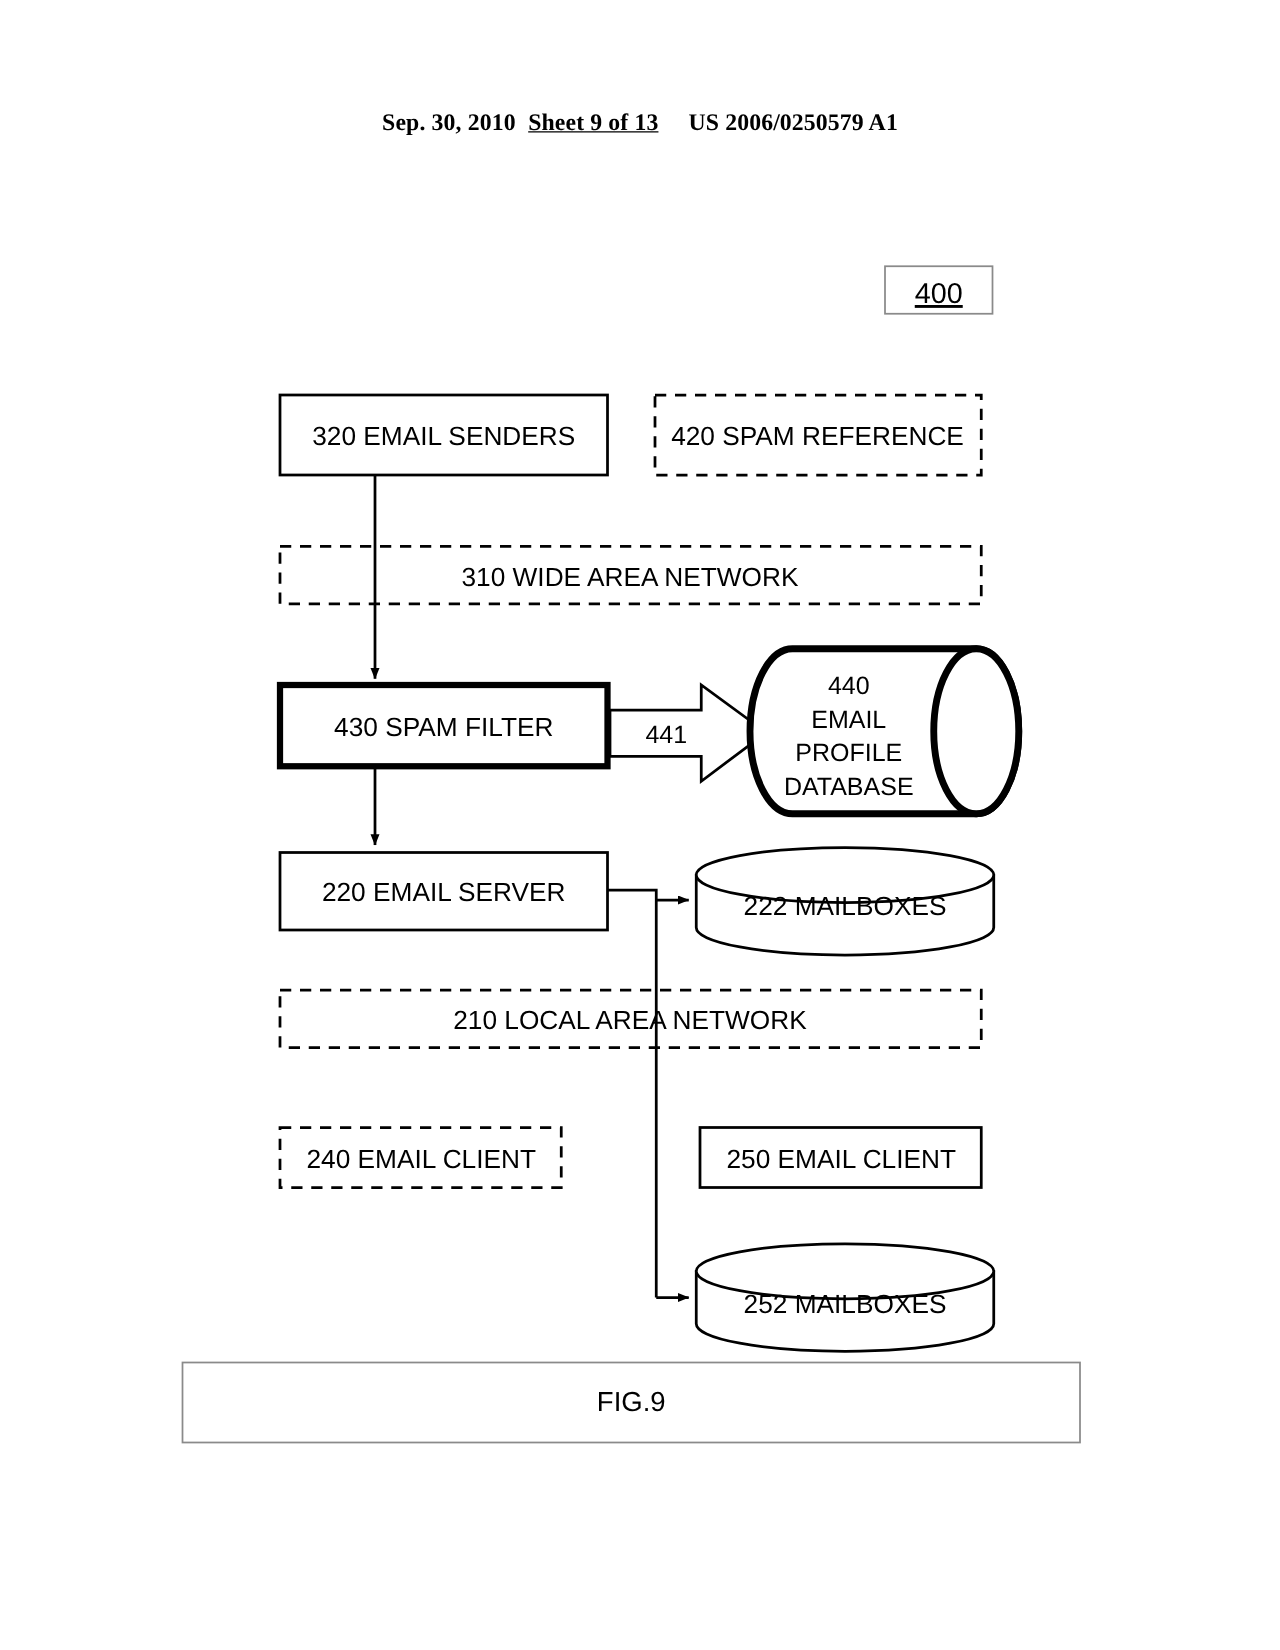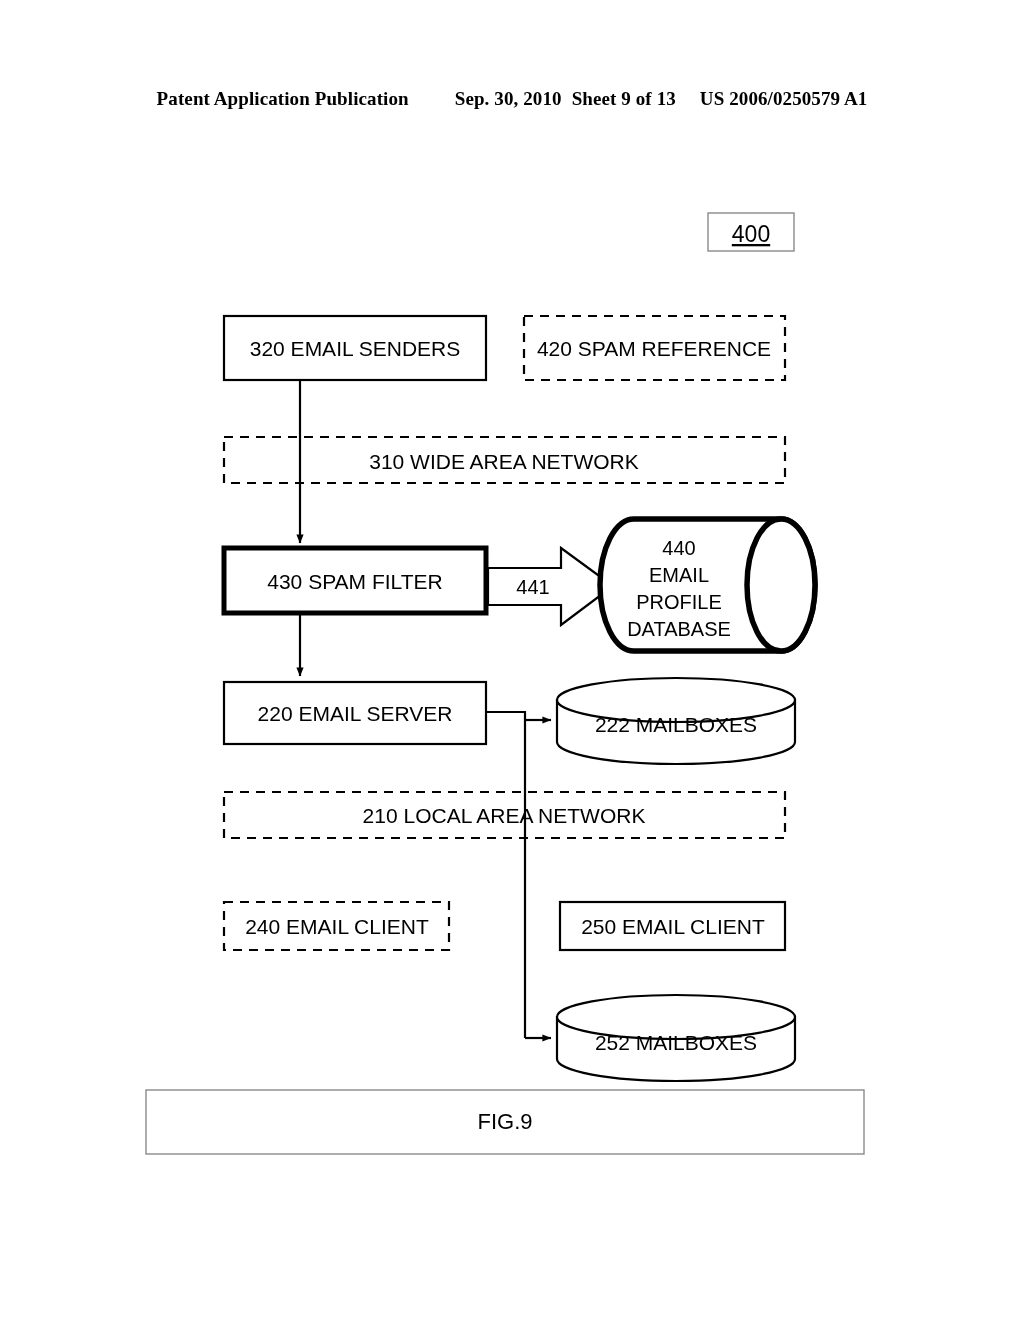--- a/index.html
+++ b/index.html
@@ -28,21 +28,21 @@
     justify-content: center;
     align-items: baseline;
     font-family: "Liberation Serif", serif;
     font-weight: bold;
     font-size: 19px;
     letter-spacing: 0.1px;
     white-space: nowrap;
   }
   .hdr-pub   { margin-right: 46px; }
   .hdr-date  { margin-right: 10px; }
-  .hdr-sheet { margin-right: 24px; }
+  .hdr-sheet { margin-right: 24px; text-decoration: underline; }
   .hdr-num   { }
 
   
   .figure-canvas {
     position: absolute;
     top: 0;
     left: 0;
     width: 917px;
     height: 1320px;
   }
@@ -119,21 +119,20 @@
     fill: #ffffff;
     stroke: #000000;
     stroke-width: 2.2;
     stroke-linejoin: miter;
   }
 </style>
 </head>
 <body>
 
 <div class="page-header">
-  <span class="hdr-pub">Patent Application Publication</span>
   <span class="hdr-date">Sep. 30, 2010</span>
   <span class="hdr-sheet">Sheet 9 of 13</span>
   <span class="hdr-num">US 2006/0250579 A1</span>
 </div>
 
 <div class="figure-canvas">
 <svg width="1024" height="1320" viewBox="0 0 1024 1320" xmlns="http://www.w3.org/2000/svg">
 
   <defs>
     <marker id="arrowhead" markerWidth="10" markerHeight="10" refX="8.6" refY="3.6" orient="auto" markerUnits="userSpaceOnUse">

